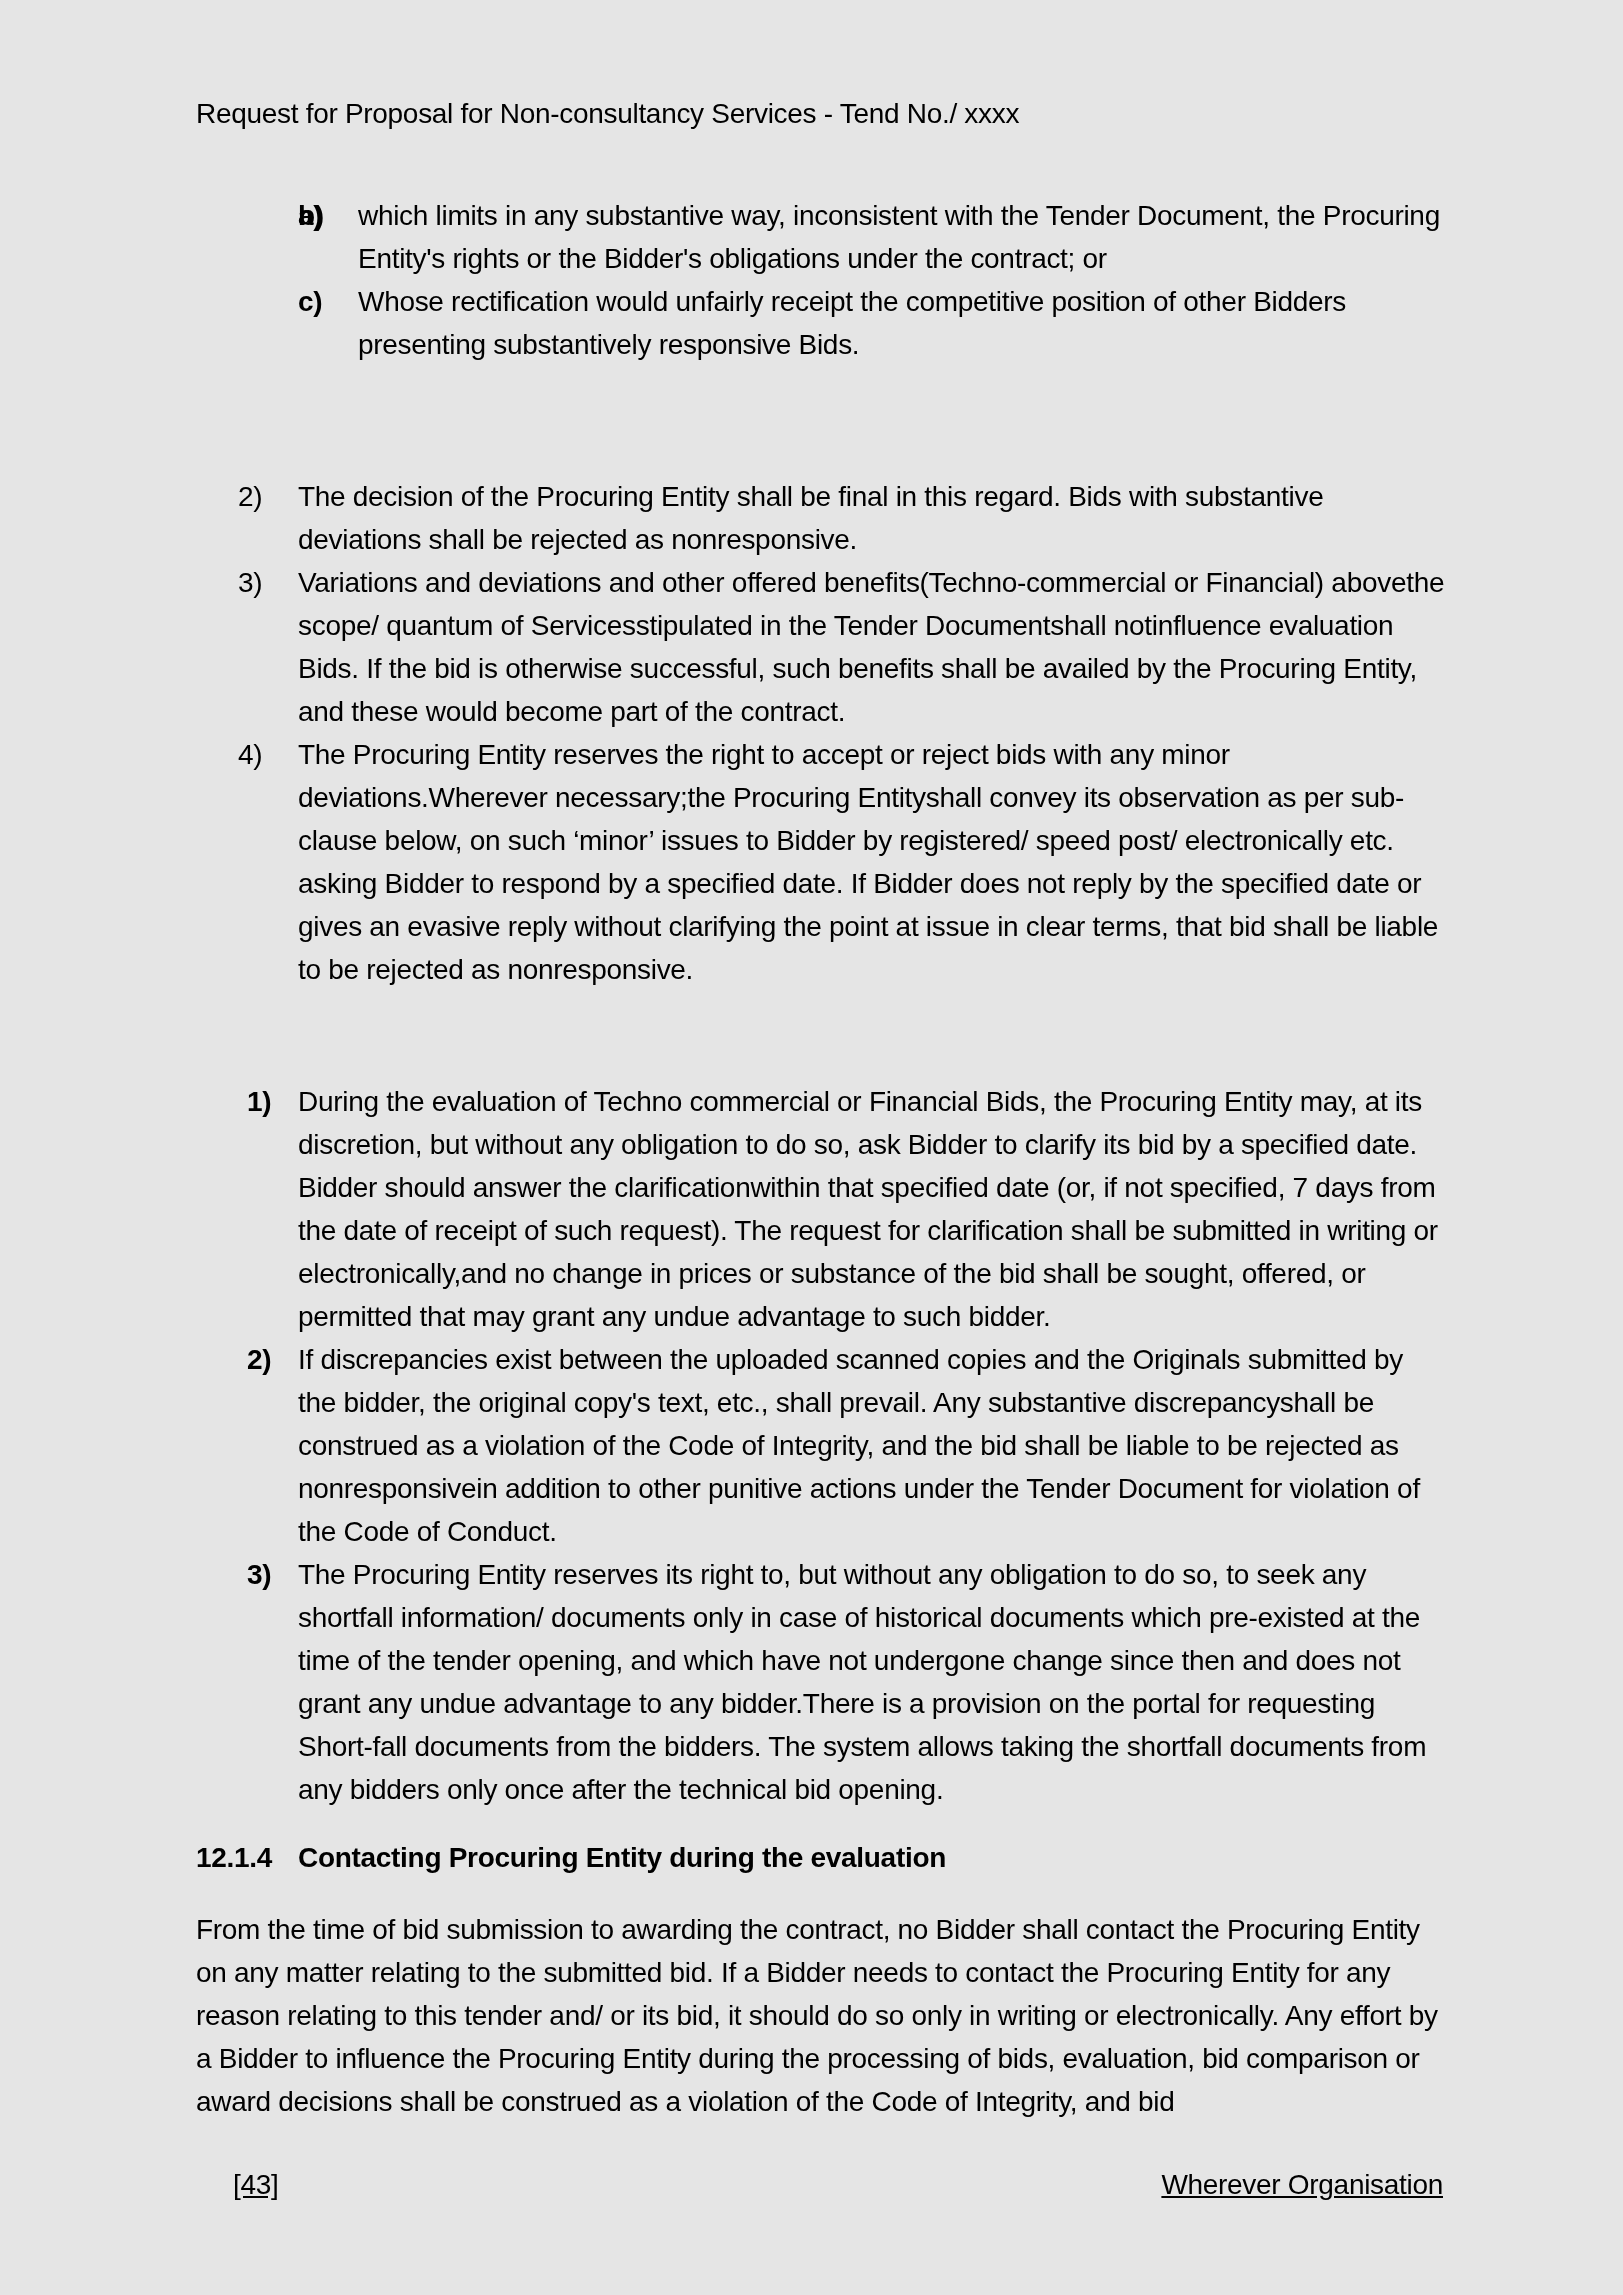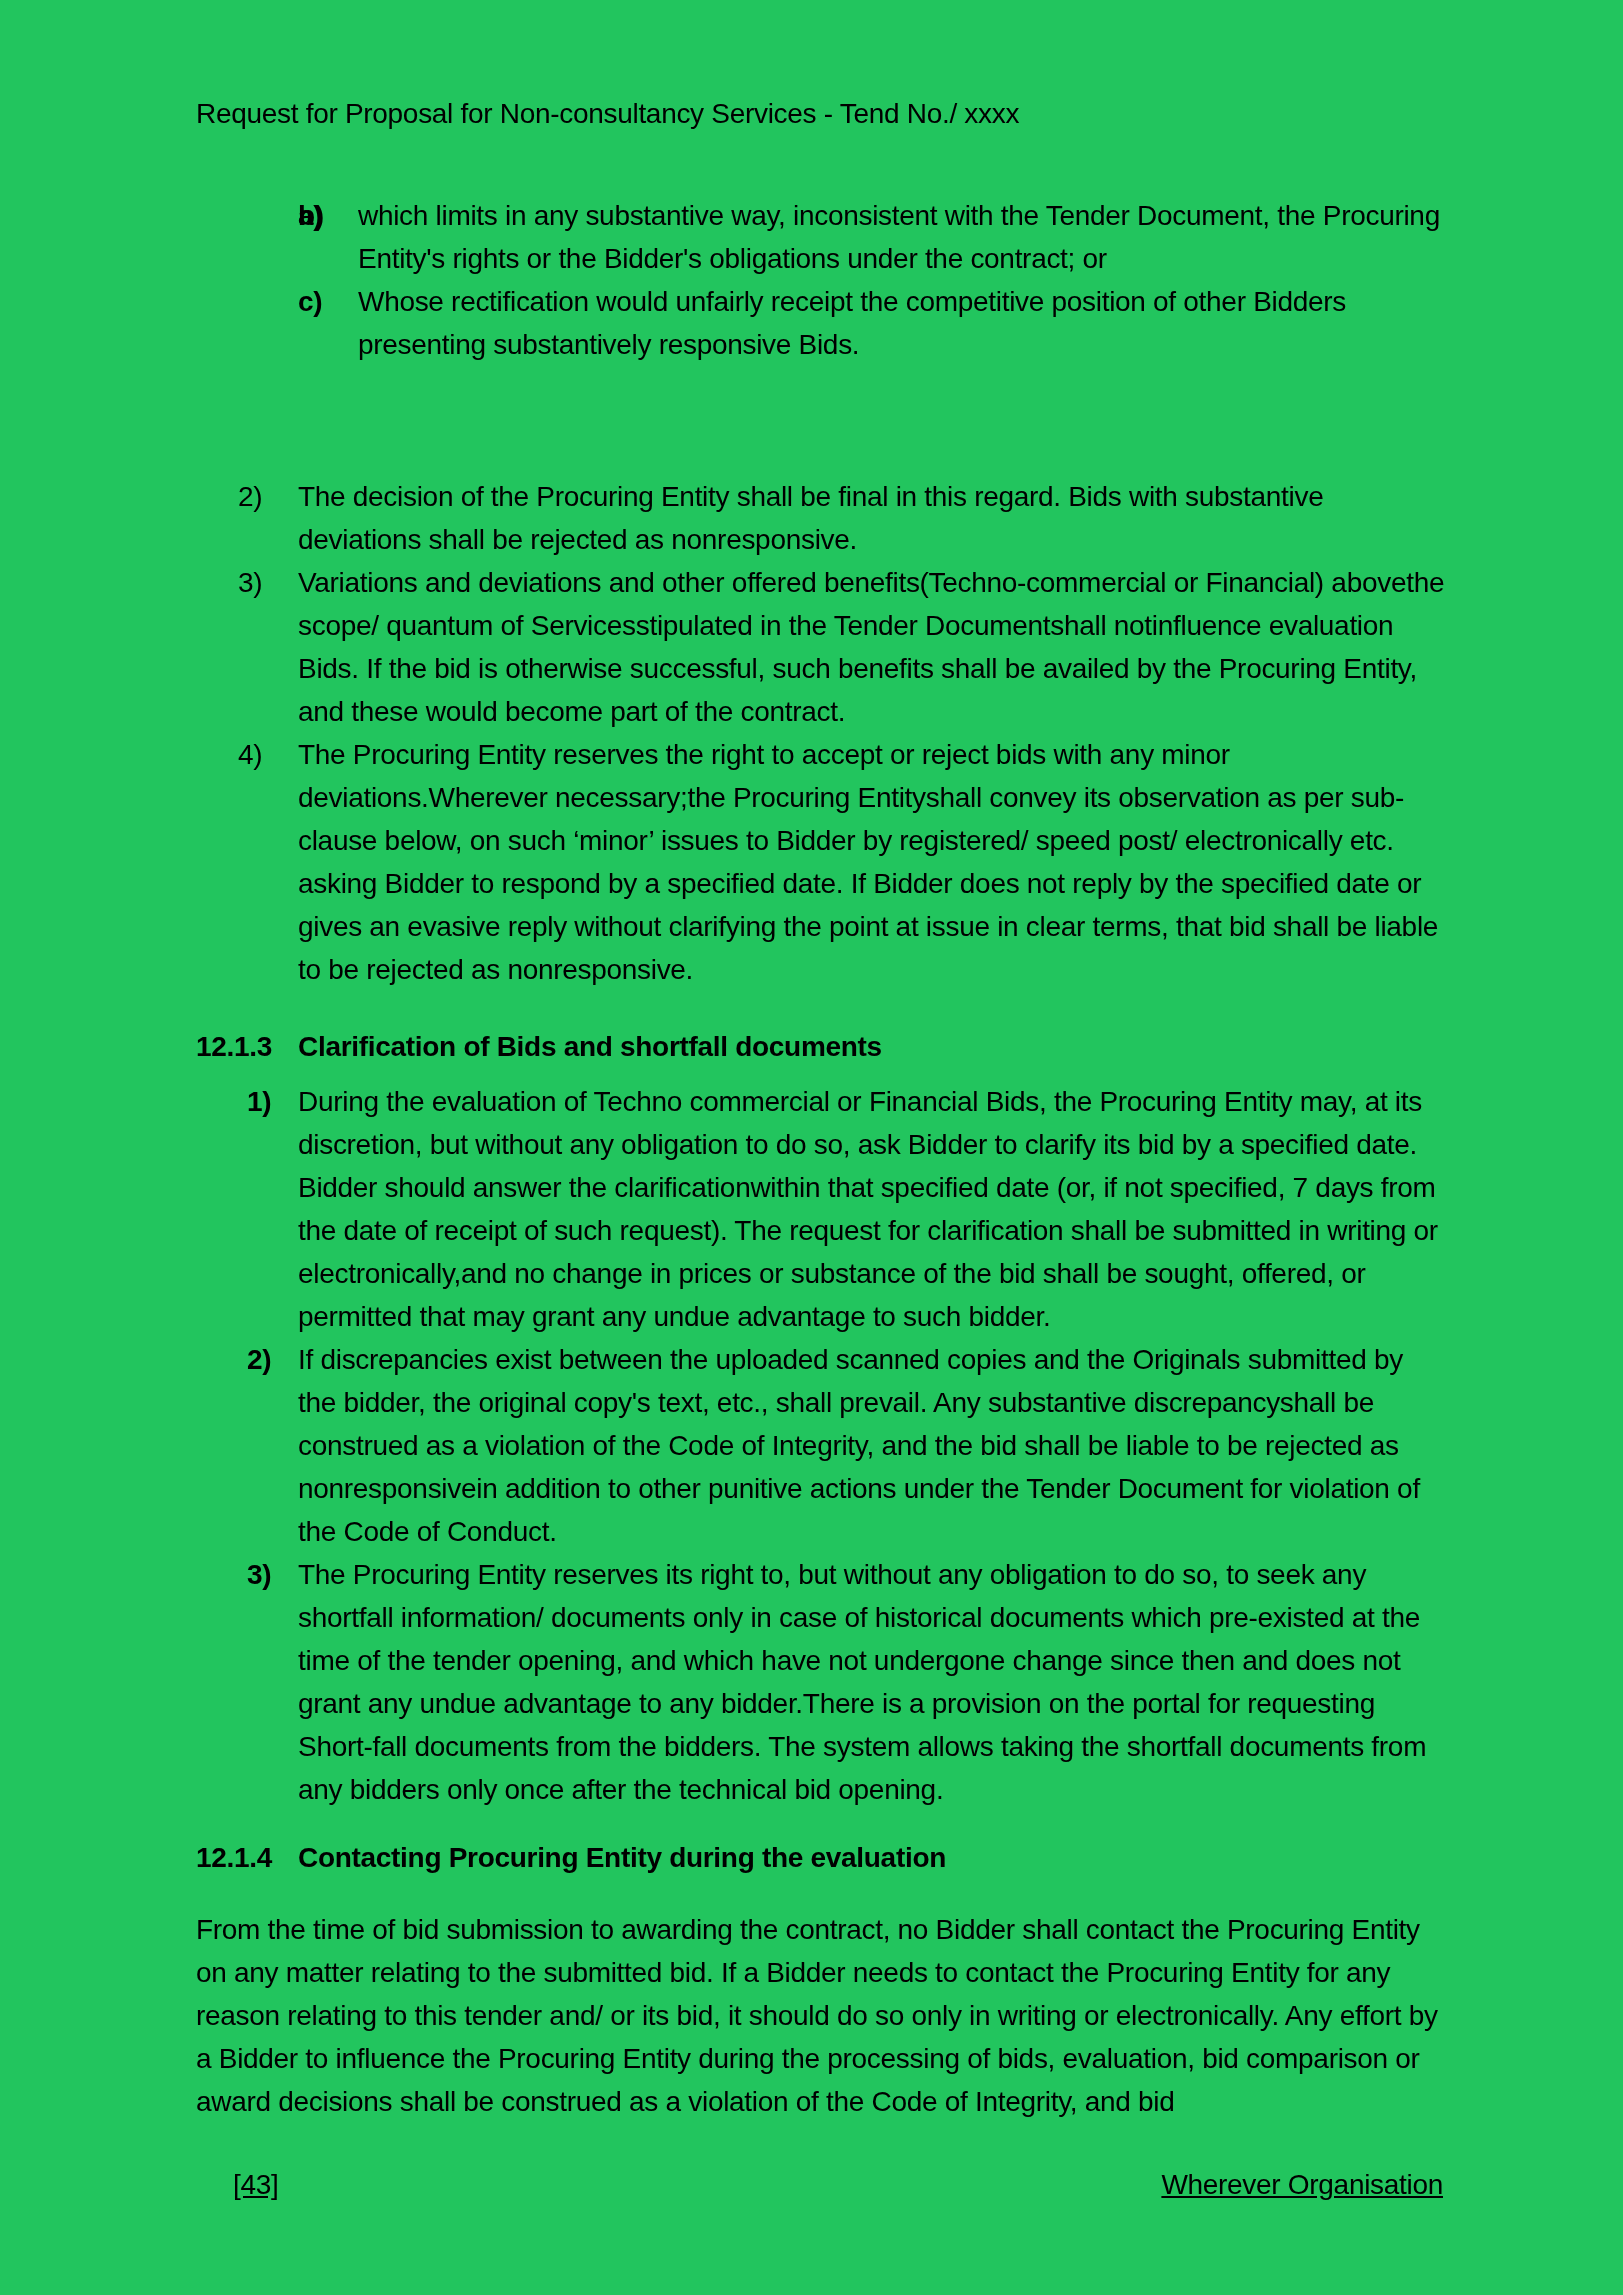--- a/index.html
+++ b/index.html
@@ -4,21 +4,21 @@
 <style>
   html, body {
     margin: 0;
     padding: 0;
     background: #ffffff;
   }
   .page {
     position: relative;
     width: 1623px;
     height: 2295px;
-    background: #22c55e;
+    background: #e5e5e5;
     color: #000000;
     font-family: "Liberation Sans", sans-serif;
     font-size: 28px;
     line-height: 43px;
     letter-spacing: -0.3px;
     overflow: hidden;
   }
 
   .doc-header {
     position: absolute;
@@ -118,24 +118,20 @@
     <div class="li">
       <span class="num">3)</span>
       <div class="txt">Variations and deviations and other offered benefits(Techno-commercial or Financial) abovethe scope/ quantum of Servicesstipulated in the Tender Documentshall notinfluence evaluation Bids. If the bid is otherwise successful, such benefits shall be availed by the Procuring Entity, and these would become part of the contract.</div>
     </div>
     <div class="li">
       <span class="num">4)</span>
       <div class="txt">The Procuring Entity reserves the right to accept or reject bids with any minor deviations.Wherever necessary;the Procuring Entityshall convey its observation as per sub-clause below, on such ‘minor’ issues to Bidder by registered/ speed post/ electronically etc. asking Bidder to respond by a specified date. If Bidder does not reply by the specified date or gives an evasive reply without clarifying the point at issue in clear terms, that bid shall be liable to be rejected as nonresponsive.</div>
     </div>
   </div>
 
-  <div class="heading" style="top:1025px">
-    <span class="h-num">12.1.3</span>
-    <span class="h-title">Clarification of Bids and shortfall documents</span>
-  </div>
 
   <div class="list l123" style="top:1080px">
     <div class="li">
       <span class="num">1)</span>
       <div class="txt">During the evaluation of Techno commercial or Financial Bids, the Procuring Entity may, at its discretion, but without any obligation to do so, ask Bidder to clarify its bid by a specified date. Bidder should answer the clarificationwithin that specified date (or, if not specified, 7 days from the date of receipt of such request). The request for clarification shall be submitted in writing or electronically,and no change in prices or substance of the bid shall be sought, offered, or permitted that may grant any undue advantage to such bidder.</div>
     </div>
     <div class="li">
       <span class="num">2)</span>
       <div class="txt">If discrepancies exist between the uploaded scanned copies and the Originals submitted by the bidder, the original copy's text, etc., shall prevail. Any substantive discrepancyshall be construed as a violation of the Code of Integrity, and the bid shall be liable to be rejected as nonresponsivein addition to other punitive actions under the Tender Document for violation of the Code of Conduct.</div>
     </div>

